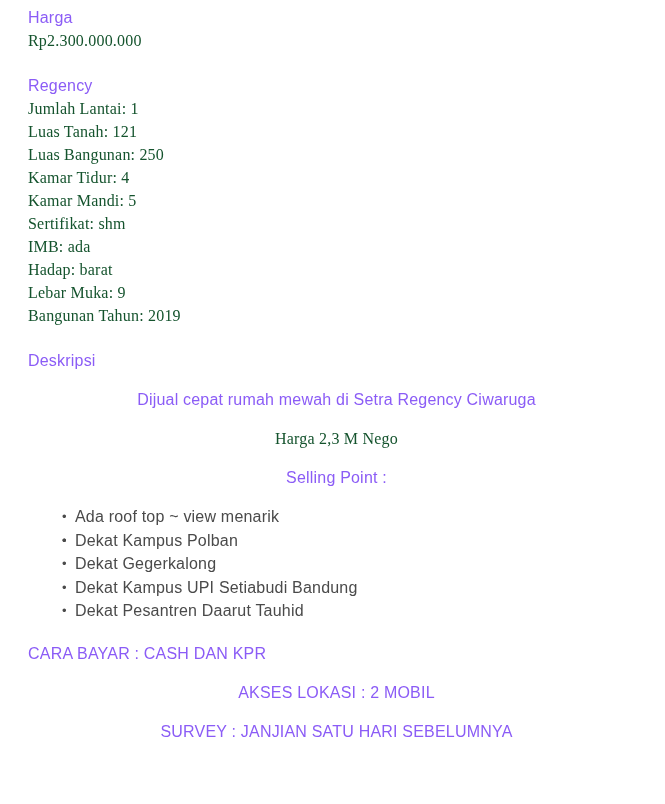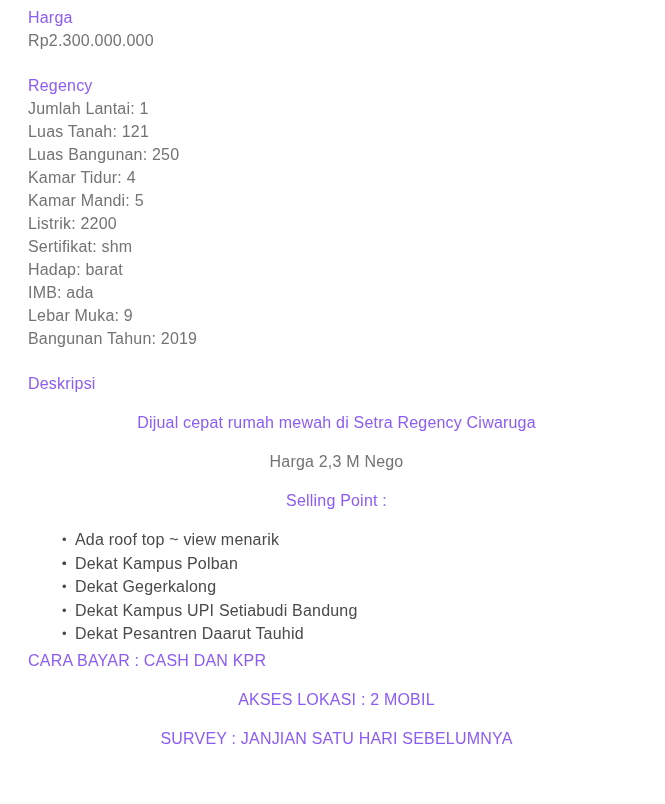--- a/index.html
+++ b/index.html
@@ -18,26 +18,27 @@
     font-size: 16px;
     line-height: 23px;
     letter-spacing: 0.2px;
   }
   .h {
     font-weight: 400;
     color: #8b5cf6;
   }
   .t {
     font-weight: 400;
-    color: #737373;
+    color: #14532d;
+    font-family: Liberation Serif, serif;
   }
   .block { margin: 0; }
   .mt { margin-top: 16px; text-align: center; }
   .mt-lg { margin-top: 22px; }
-  .mt-md { margin-top: 3px; }
+  .mt-md { margin-top: 19px; }
   ul.bullets {
     margin: 16px 0 0 0;
     padding: 0 0 0 47px;
     list-style: none;
   }
   ul.bullets li {
     position: relative;
     line-height: 23.5px;
     color: #4a4a4a;
   }
@@ -59,24 +60,23 @@
     <div class="t">Rp2.300.000.000</div>
   </section>
 
   <section class="block mt-lg">
     <div class="h">Regency</div>
     <div class="t">Jumlah Lantai: 1</div>
     <div class="t">Luas Tanah: 121</div>
     <div class="t">Luas Bangunan: 250</div>
     <div class="t">Kamar Tidur: 4</div>
     <div class="t">Kamar Mandi: 5</div>
-    <div class="t">Listrik: 2200</div>
     <div class="t">Sertifikat: shm</div>
+    <div class="t">IMB: ada</div>
     <div class="t">Hadap: barat</div>
-    <div class="t">IMB: ada</div>
     <div class="t">Lebar Muka: 9</div>
     <div class="t">Bangunan Tahun: 2019</div>
   </section>
 
   <section>
     <div class="block mt-lg h">Deskripsi</div>
     <div class="block mt h">Dijual cepat rumah mewah di Setra Regency Ciwaruga</div>
     <div class="block mt t">Harga 2,3 M Nego</div>
     <div class="block mt h">Selling Point :</div>
 

